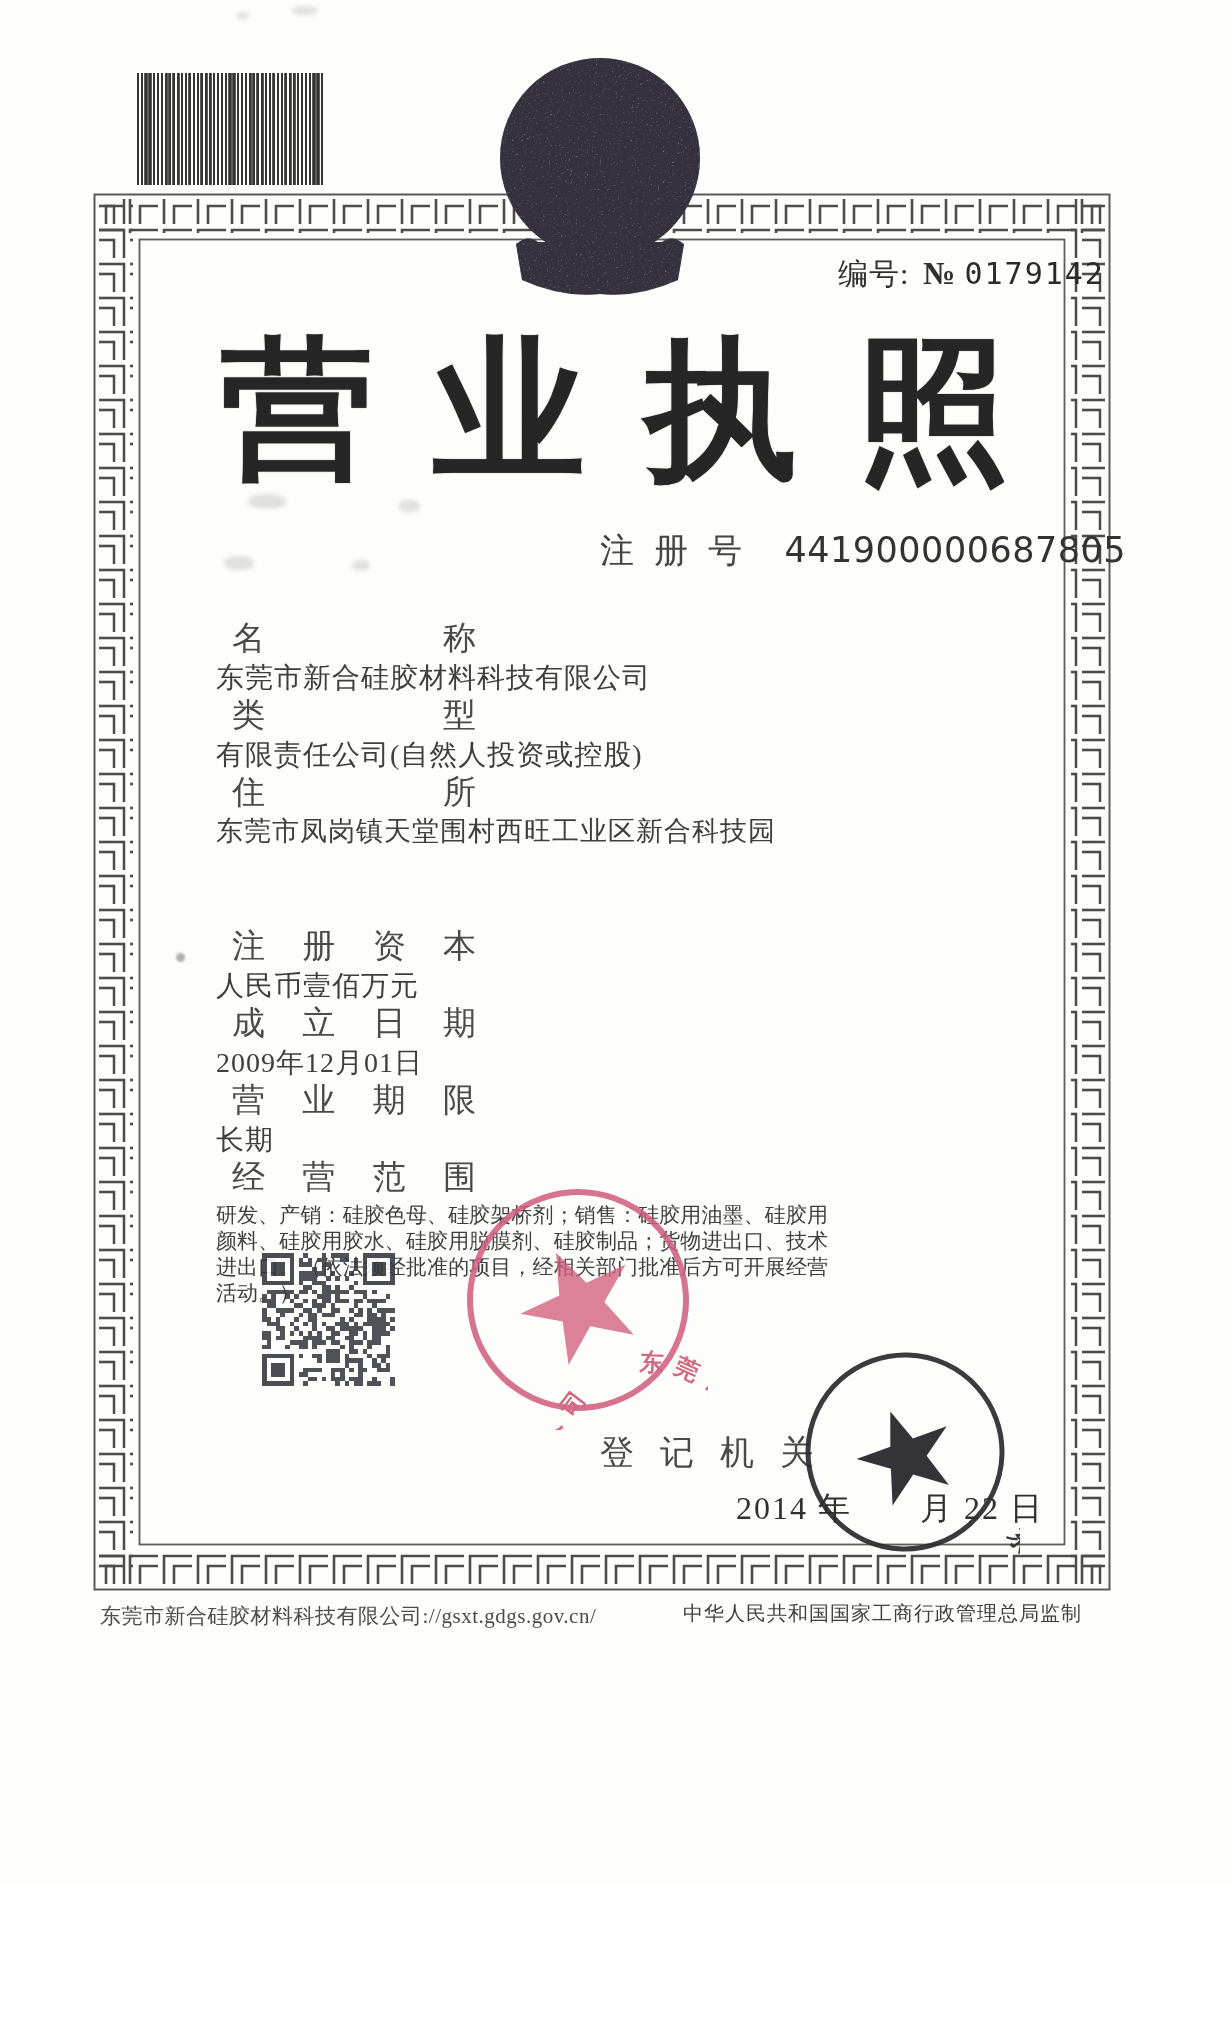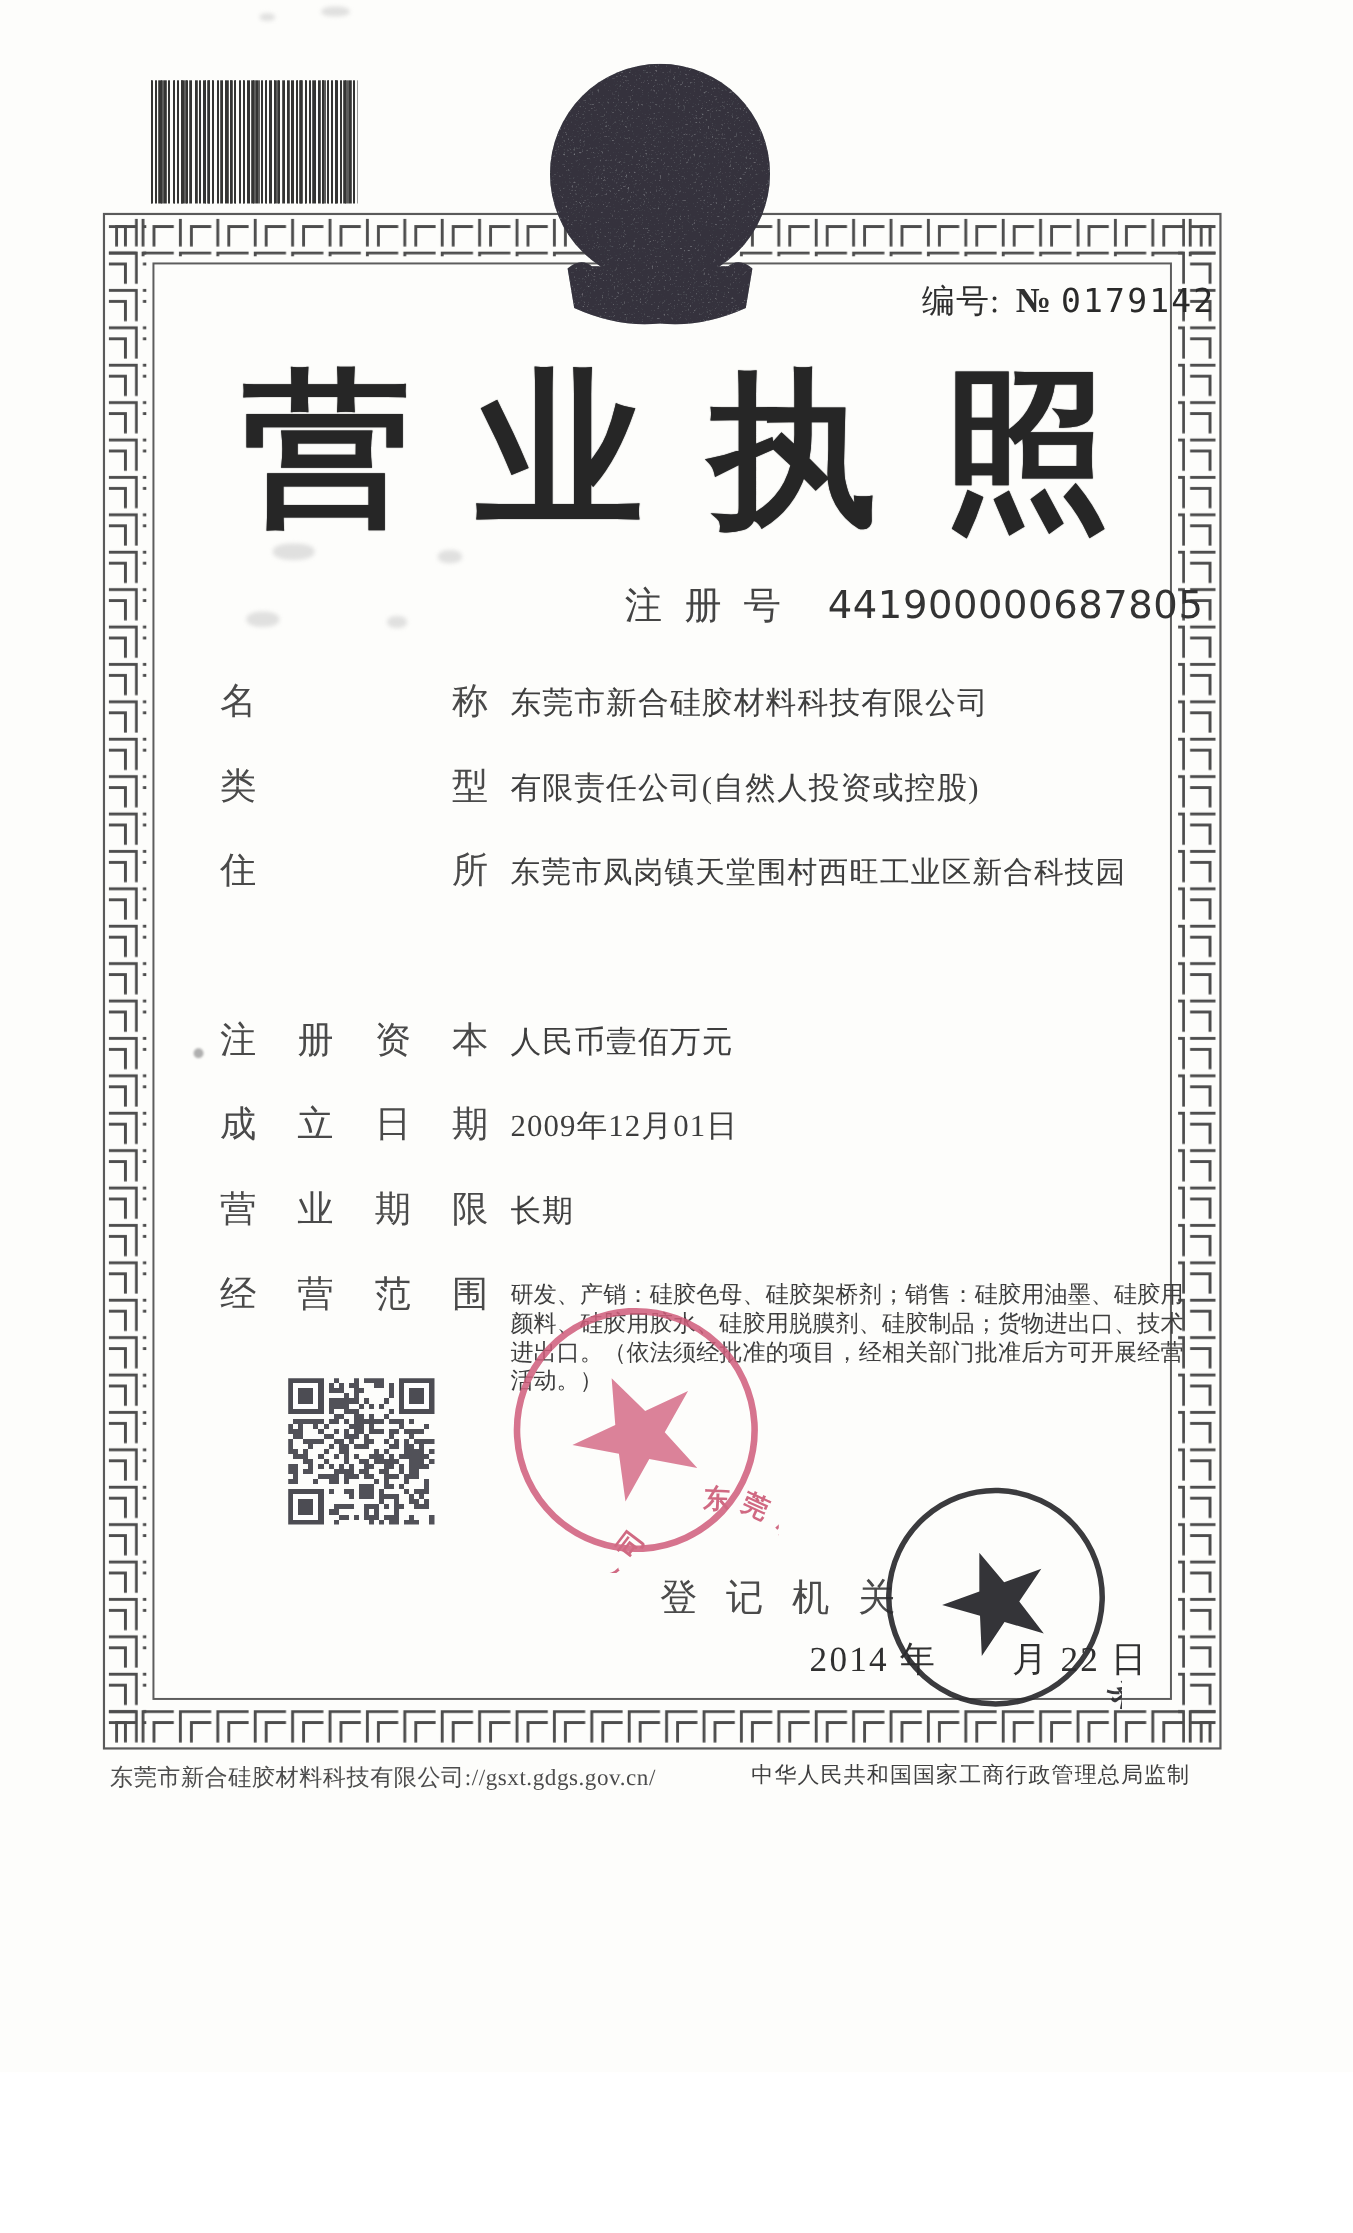--- a/index.html
+++ b/index.html
@@ -30,31 +30,31 @@
   .serial .no-mark{font-weight:bold;font-size:32px;padding:0 8px 0 14px;}
   .serial .no-num{font-family:"DejaVu Sans Mono", monospace;font-size:30px;letter-spacing:2px;color:#2a2a2a;}
   .title{
     position:absolute;left:0;right:0;top:330px;z-index:2;
     text-align:center;font-family:"Liberation Sans", sans-serif;
     font-size:152px;line-height:1.05;font-weight:900;color:#262626;
     letter-spacing:60px;padding-left:60px;white-space:nowrap;
     text-shadow:0 0 1px #333;
   }
   .regno{
-    position:absolute;left:568px;top:528px;z-index:2;white-space:nowrap;
+    position:absolute;left:600px;top:528px;z-index:2;white-space:nowrap;
     font-size:34px;color:#3a3a3a;
   }
   .regno .regno-label{letter-spacing:20px;color:#444;}
   .regno .regno-value{font-family:"DejaVu Sans", sans-serif;font-size:35px;letter-spacing:.5px;padding-left:14px;color:#333;}
   
   .row{position:absolute;left:200px;width:880px;z-index:2;}
   .row-label{
     display:inline-block;width:244px;vertical-align:top;
     font-size:33px;color:#4a4a4a;letter-spacing:0;
-    text-align:justify;text-align-last:justify;line-height:1.15;
+    text-align:justify;text-align-last:justify;line-height:1.15;margin-left:32px;
   }
   .row-value{
     display:inline-block;margin-left:16px;width:612px;vertical-align:top;
     font-size:28px;color:#3e3e3e;line-height:1.2;padding-top:3px;letter-spacing:1px;
   }
   .row-value.small{font-size:21px;line-height:26px;padding-top:5px;letter-spacing:0;text-align:justify;}
   
   .qr{position:absolute;left:262px;top:1253px;width:133px;height:133px;z-index:2;opacity:.88;}
   .red-seal{position:absolute;left:448px;top:1170px;width:260px;height:260px;z-index:5;opacity:.85;filter:blur(.3px);}
   .registrar{

